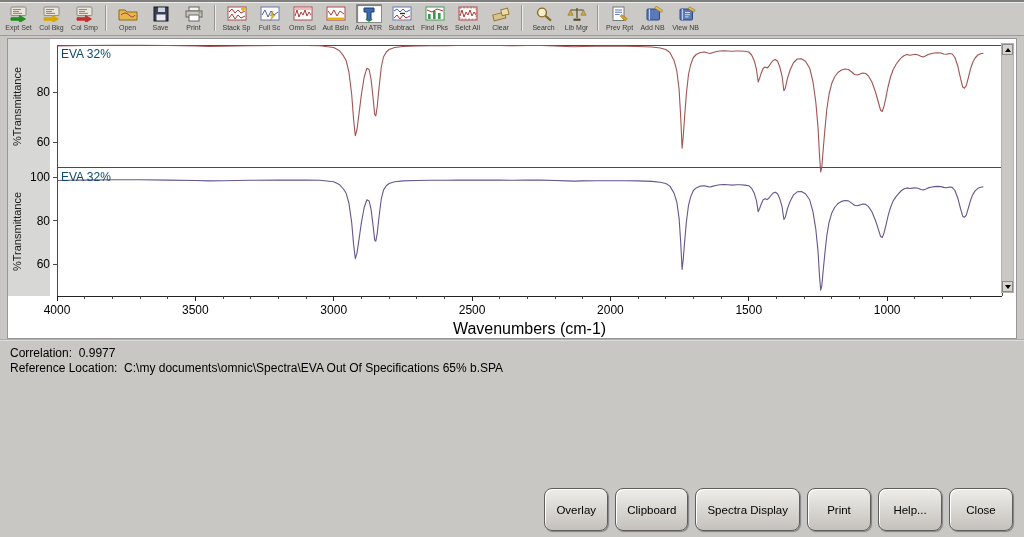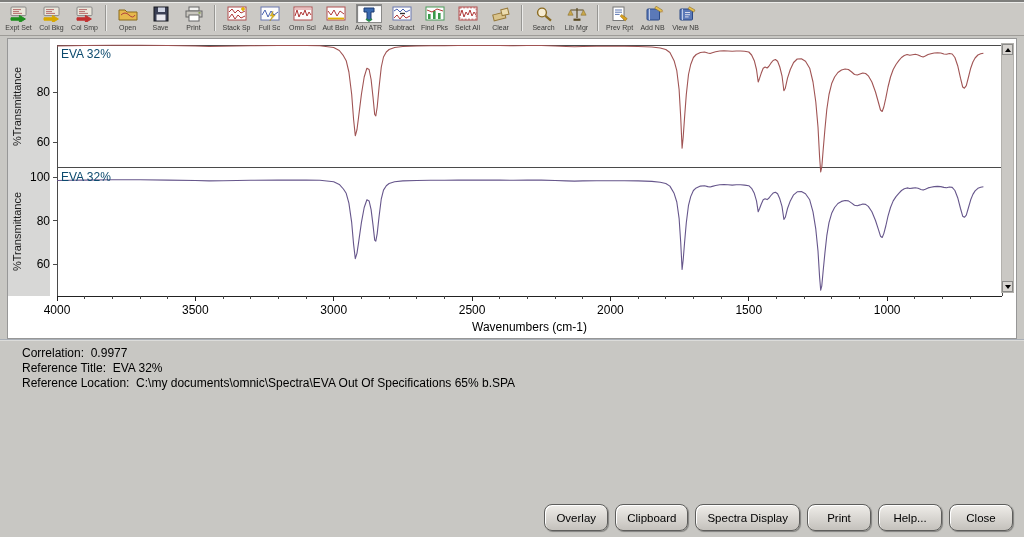--- a/index.html
+++ b/index.html
@@ -19,38 +19,38 @@
   .viewer{position:absolute;left:7px;top:36px;width:1010px;height:301px;background:#ffffff;
           border:1px solid #979797;box-sizing:border-box;}
   .left-strip{position:absolute;left:0;top:0;width:42px;height:257px;background:#d7d7d6;}
   .ylab{position:absolute;left:3px;width:13px;font-size:11px;color:#1a1a1a;
         writing-mode:vertical-rl;transform:rotate(180deg);text-align:center;letter-spacing:0;}
   .ylab.p1{top:6px;height:122px;}
   .ylab.p2{top:128px;height:129px;}
   .pane-label{position:absolute;left:53px;font-size:12px;color:#0c4a6e;}
   .pane-label.p1{top:8px;}
   .pane-label.p2{top:131px;}
-  .xlabel{position:absolute;left:49px;width:945px;top:281px;text-align:center;font-size:12px;color:#000;}
+  .xlabel{position:absolute;left:49px;width:945px;top:281px;text-align:center;font-size:16px;color:#000;}
   svg.chart{position:absolute;left:0;top:0;}
   
   .vscroll{position:absolute;right:2px;top:4px;width:13px;height:250px;background:#cac8c4;border:1px solid #b3b1ad;box-sizing:border-box;}
   .sbtn{position:absolute;left:0;width:11px;height:11px;background:#d8d5d1;border:1px solid #8b8b89;
         display:flex;align-items:center;justify-content:center;cursor:pointer;box-sizing:border-box;}
   .sbtn.up{top:0;}
   .sbtn.down{bottom:0;}
   .tri-up{width:0;height:0;border-left:3px solid transparent;border-right:3px solid transparent;border-bottom:4px solid #000;}
   .tri-down{width:0;height:0;border-left:3px solid transparent;border-right:3px solid transparent;border-top:4px solid #000;}
   
   .results{position:absolute;left:0;top:337px;width:1024px;height:200px;background:#c8c7c3;
            border-top:1px solid #a9afb7;box-shadow:inset 0 1px 0 #dcdcda;
            padding:6px 0 0 10px;box-sizing:border-box;}
-  .rline{font-size:12px;color:#000;line-height:15px;white-space:pre;margin-left:12px;}
+  .rline{font-size:12px;color:#000;line-height:15px;white-space:pre;}
   
   .dlg-buttons{position:absolute;right:11px;bottom:6px;display:flex;gap:7px;}
-  .btn{min-width:40px;padding:4px 11px;height:17px;font-size:11.5px;color:#000;
+  .btn{min-width:40px;padding:12px 11px;height:17px;font-size:11.5px;color:#000;
        background:linear-gradient(#efede9,#c4c1bc);border:1px solid #5e5e5c;border-radius:8px;
        box-shadow:inset 1px 1px 0 #ffffff, 1px 1px 1px rgba(0,0,0,.35);
        display:flex;align-items:center;justify-content:center;cursor:pointer;
        font-family:"Liberation Sans",sans-serif;}
 </style>
 </head>
 <body>
 
 <div class="app">
 
@@ -353,21 +353,20 @@
           <div class="tri-up"></div>
         </div>
       <div class="sbtn down">
           <div class="tri-down"></div>
         </div>
     </div>
   </div>
 
   <div class="results">
     <div class="rline">Correlation:  0.9977</div>
-    <div class="rline">Reference Title:  EVA 32%</div>
     <div class="rline">Reference Location:  C:\my documents\omnic\Spectra\EVA Out Of Specifications 65% b.SPA</div>
   </div>
 
   <div class="dlg-buttons">
     <div class="btn">Overlay</div>
     <div class="btn">Clipboard</div>
     <div class="btn">Spectra Display</div>
     <div class="btn">Print</div>
     <div class="btn">Help...</div>
     <div class="btn">Close</div>

